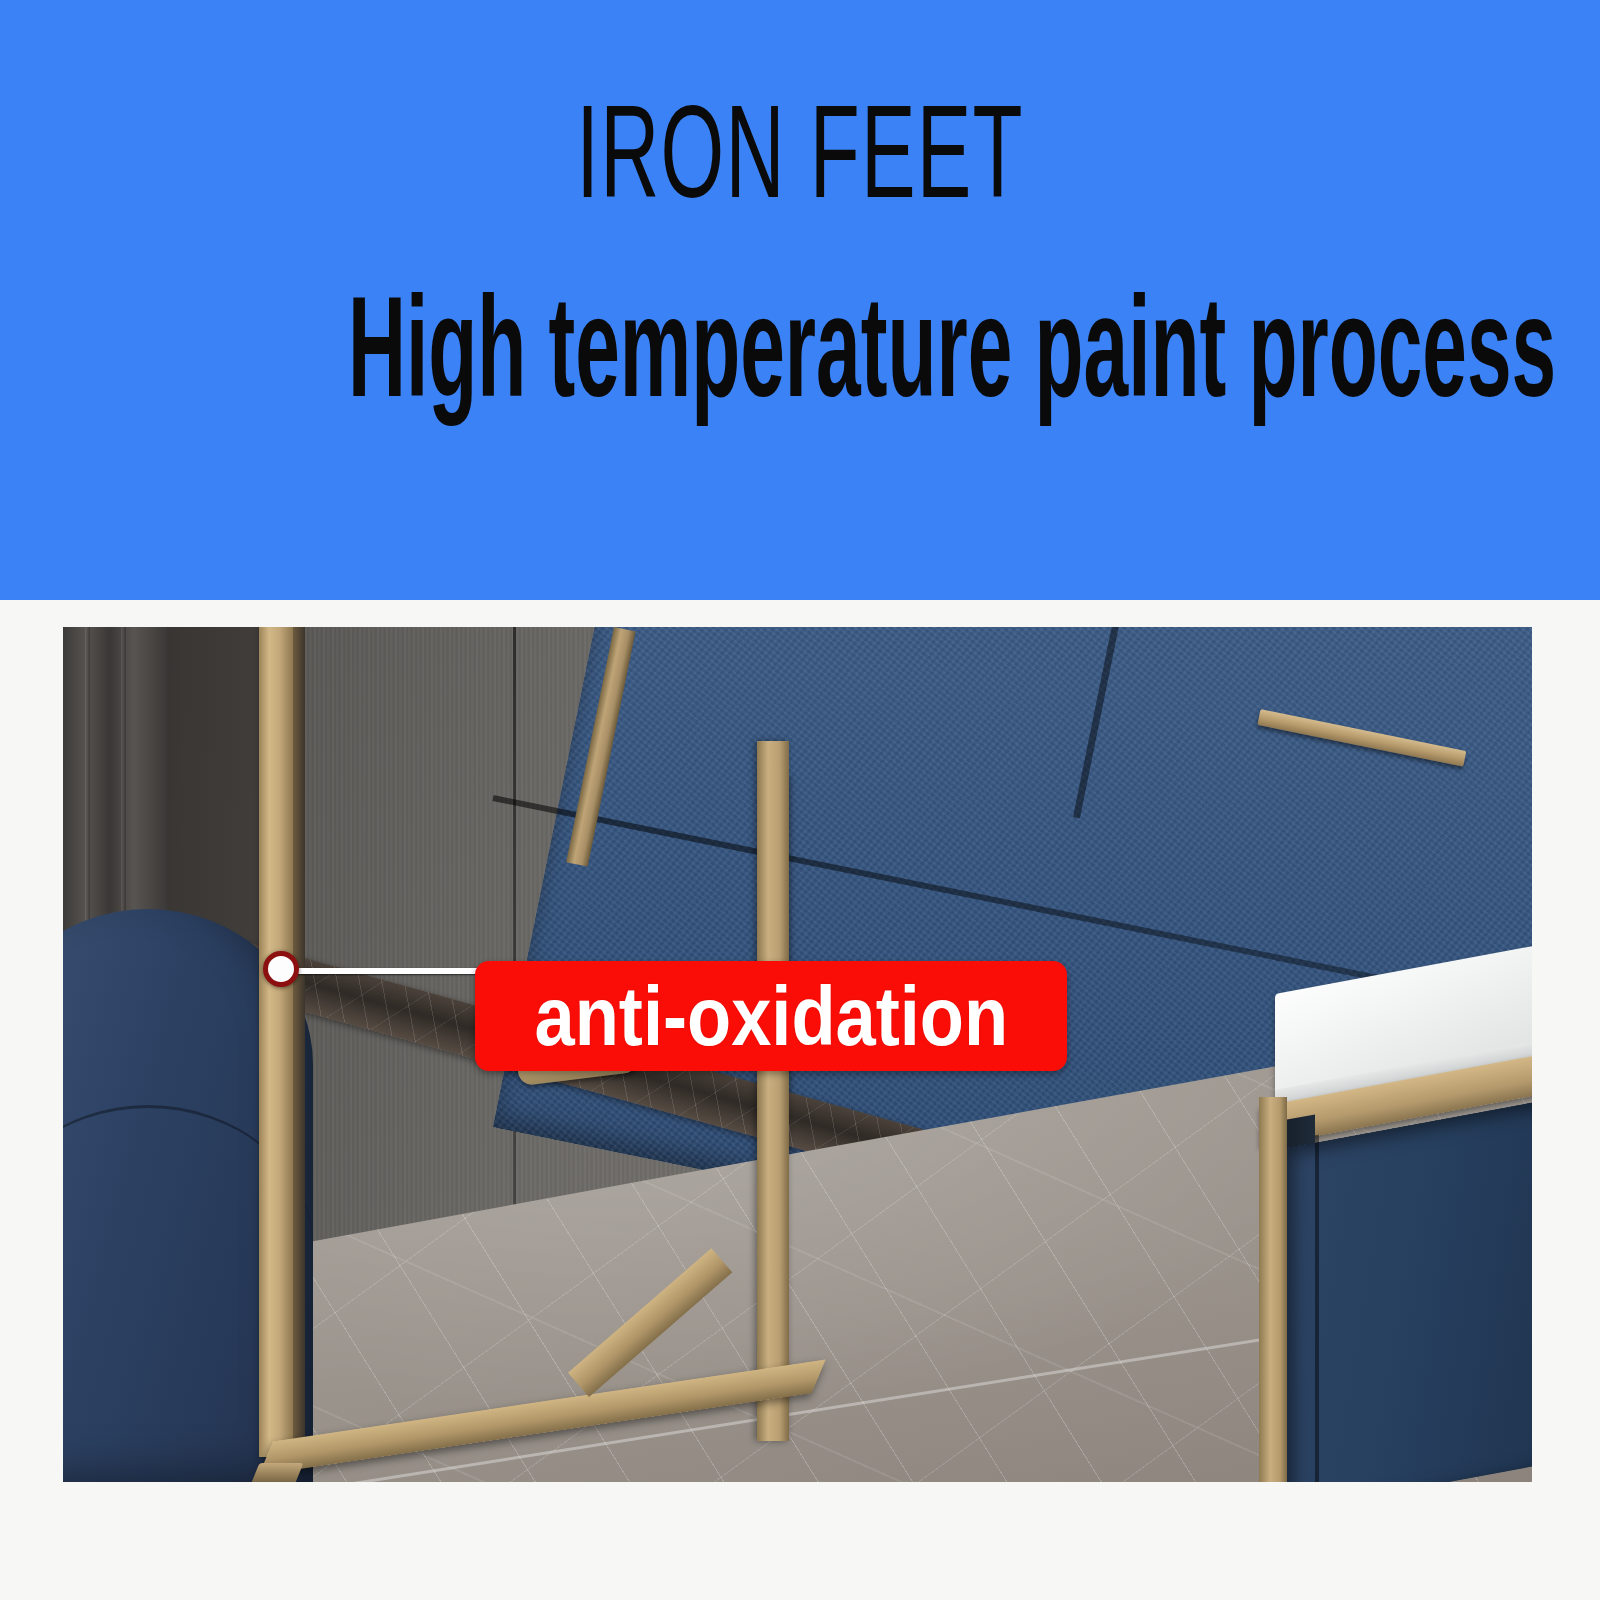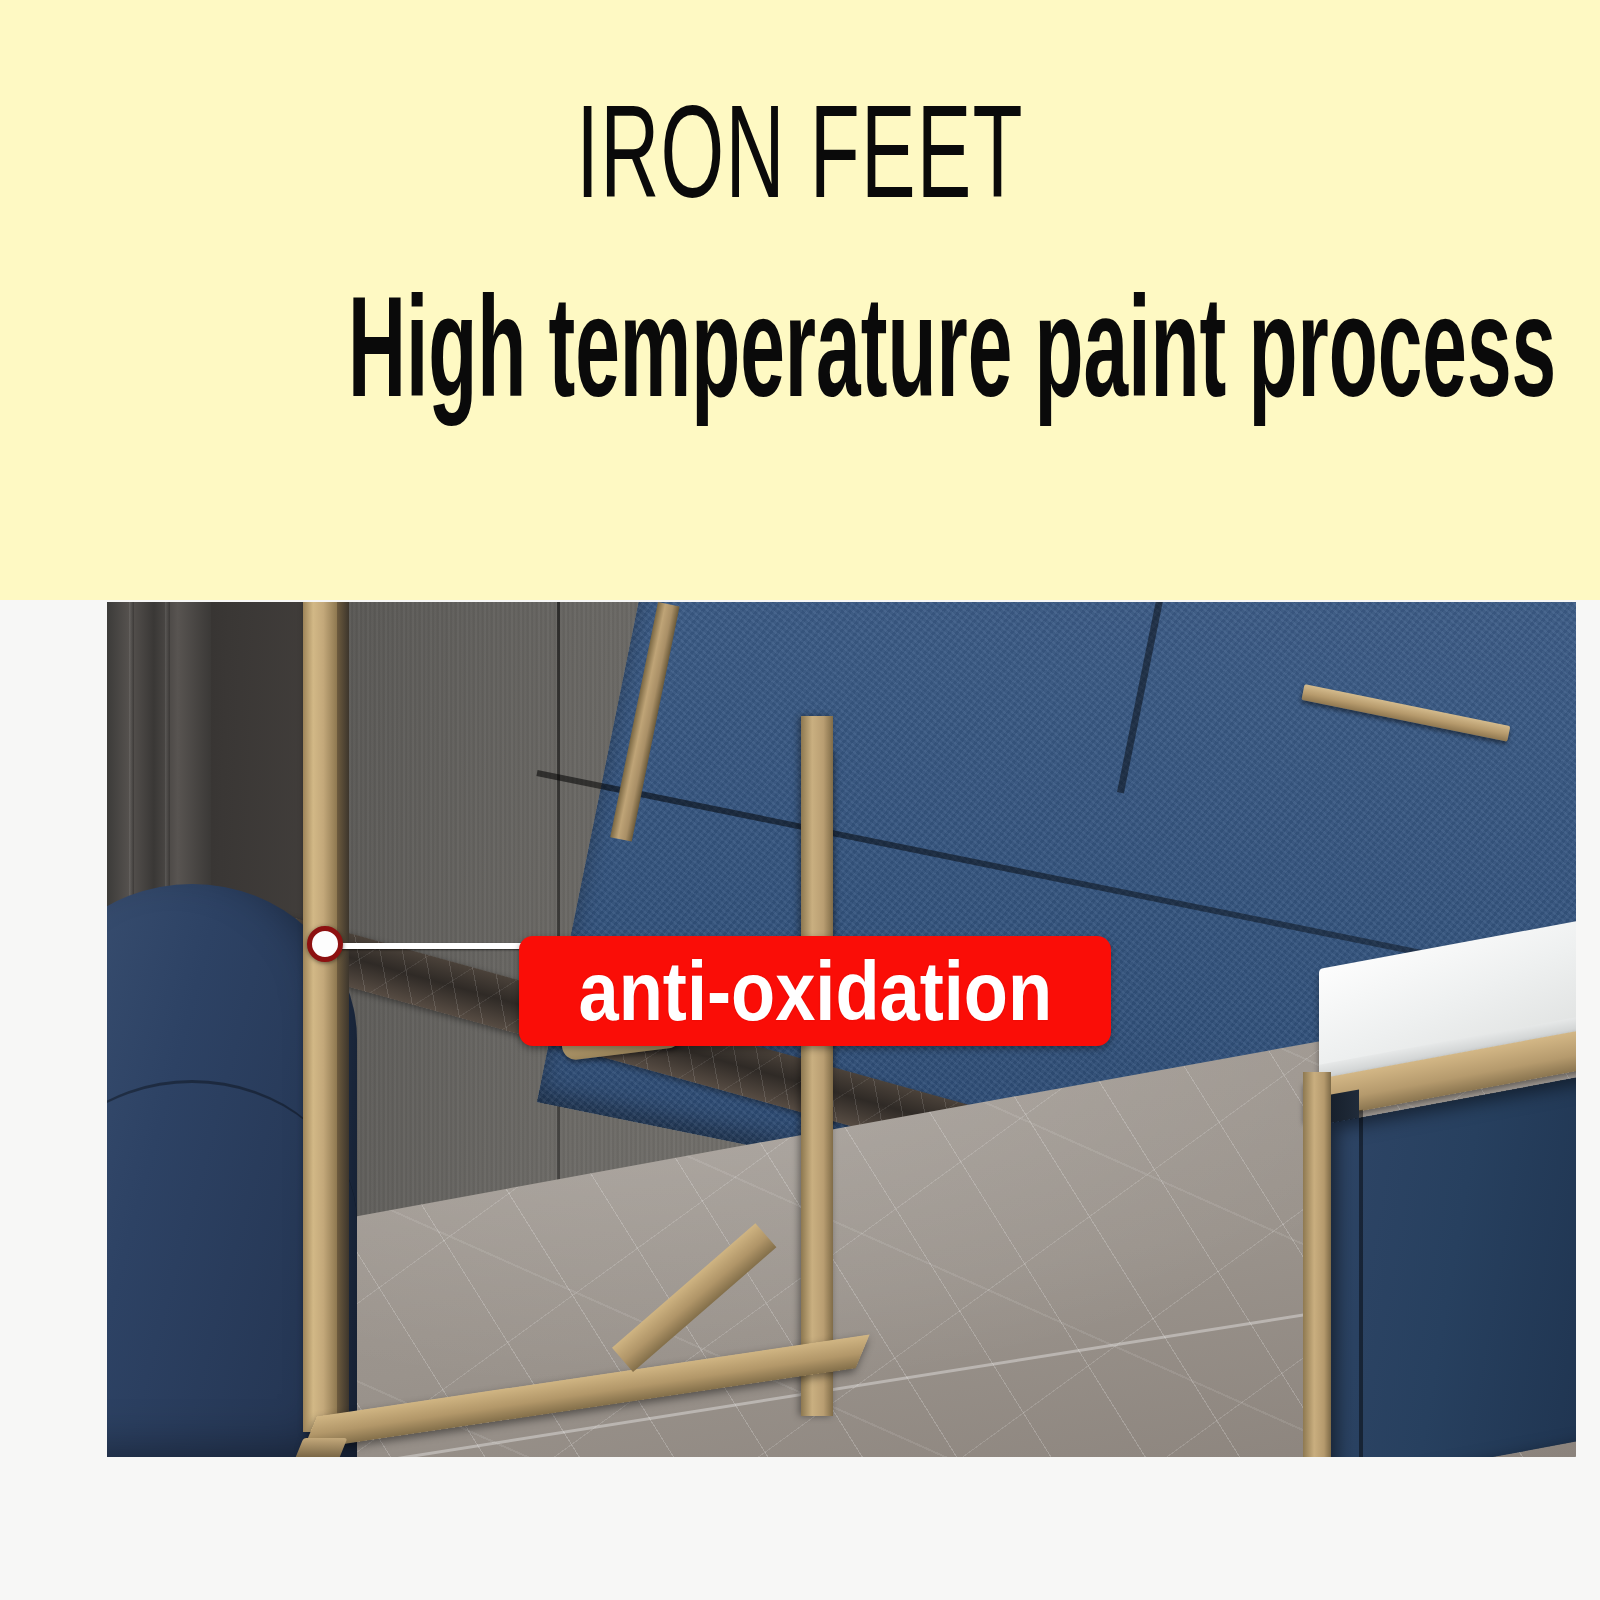--- a/index.html
+++ b/index.html
@@ -7,21 +7,21 @@
     width:1600px;height:1600px;
     background:#f7f7f6;
     font-family:"Liberation Sans", sans-serif;
     overflow:hidden;
     position:relative;
   }
 
   
   .header{
     position:absolute;left:0;top:0;width:1600px;height:600px;
-    background:#fef9c3;
+    background:#3b82f6;
   }
   .title{
     position:absolute;left:0;top:86px;width:1600px;
     text-align:center;
     font-size:132px;
     line-height:132px;
     font-weight:400;
     letter-spacing:2px;
     color:#0a0a0a;
     transform:scaleX(0.62);
@@ -36,25 +36,24 @@
     font-weight:700;
     color:#0a0a0a;
     transform:scaleX(0.565);
     transform-origin:center top;
     white-space:nowrap;
   }
 
   
   .photo{
     position:absolute;
-    left:63px;top:602px;
+    left:63px;top:627px;
     width:1469px;height:855px;
     overflow:hidden;
     background:#5a5a58;
-    margin-left:44px;
   }
 
   
 
   
   .wall-wood{
     position:absolute;left:0;top:0;width:100%;height:100%;
     background:
       repeating-linear-gradient(90deg,
         rgba(255,255,255,0.055) 0px,

